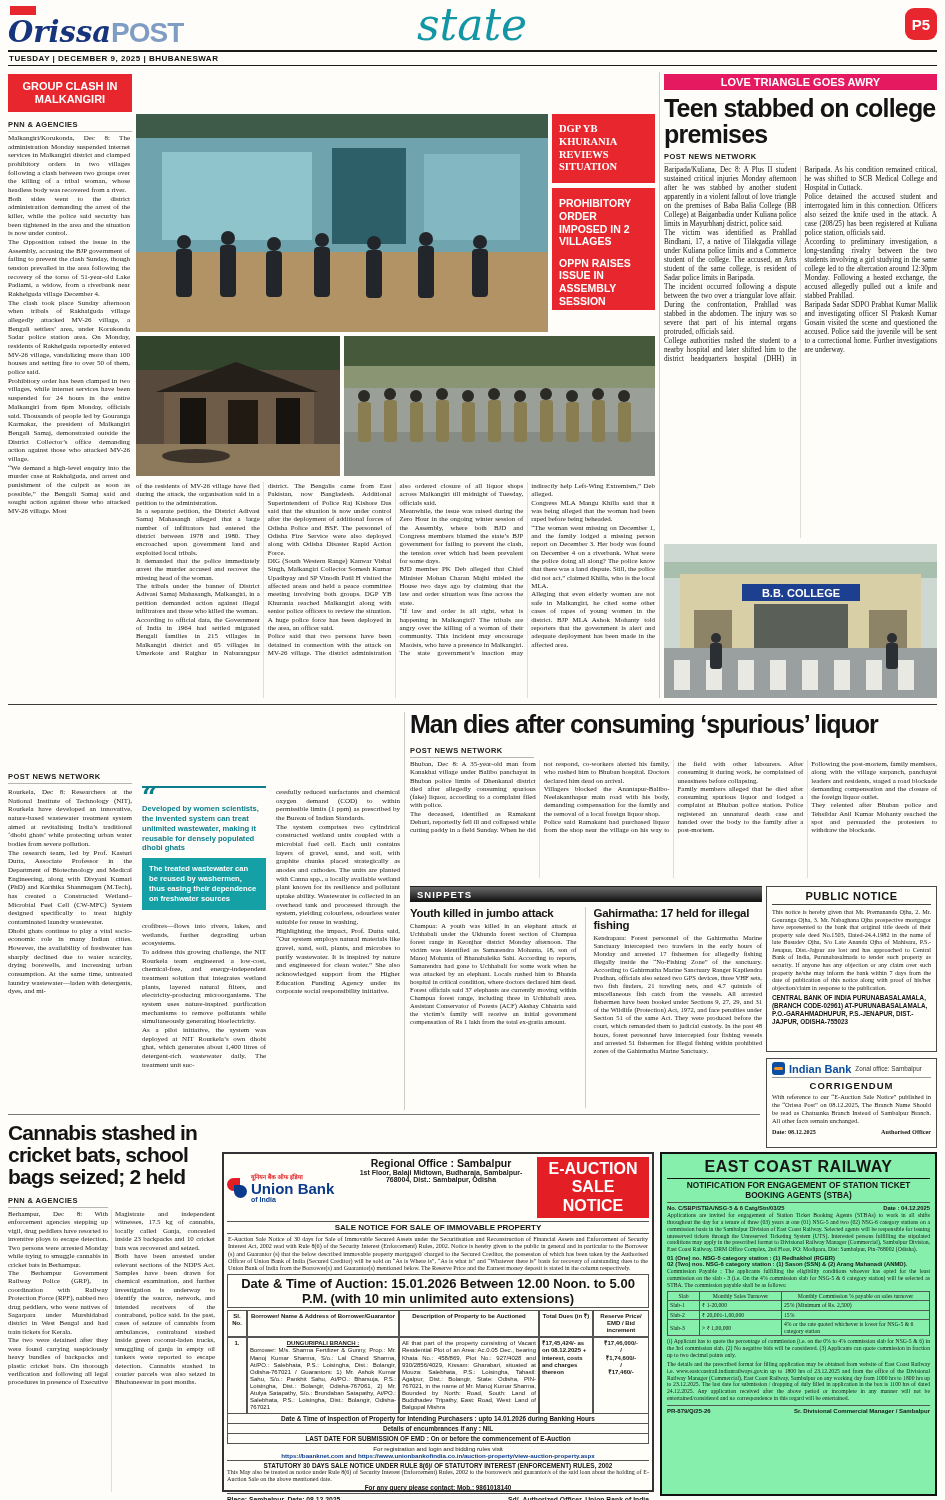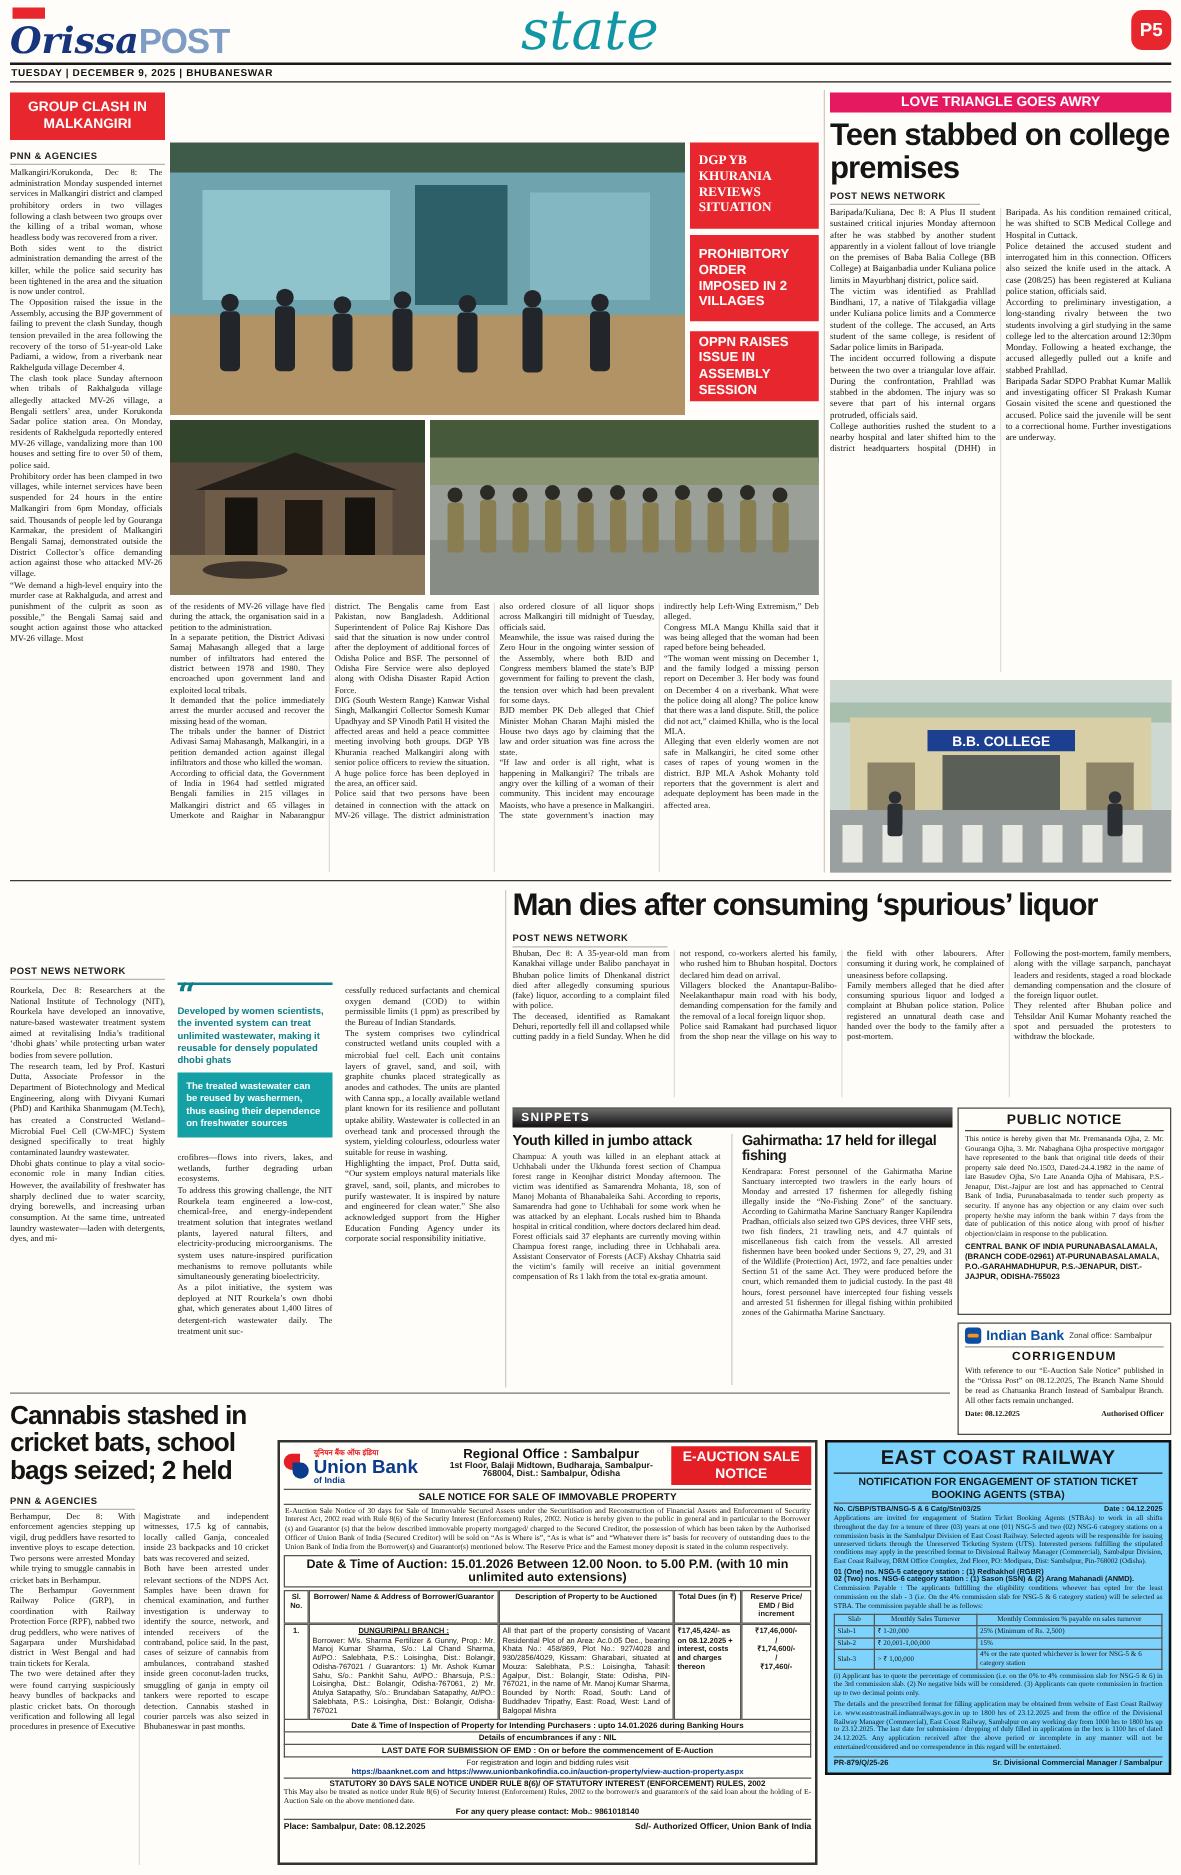--- a/index.html
+++ b/index.html
@@ -88,21 +88,21 @@
         <circle cx="290" cy="125" r="7"></circle>
           <rect x="282" y="132" width="16" height="52" rx="4"></rect>
         <circle cx="344" cy="128" r="7"></circle>
           <rect x="336" y="135" width="16" height="48" rx="4"></rect>
       </g>
     </svg>
   </div>
 
   <div class="abs redbox" style="left:552px; top:114px; width:103px; height:69px;font-family:Liberation Serif, serif;">DGP YB KHURANIA REVIEWS SITUATION</div>
   <div class="abs redbox" style="left:552px; top:188px; width:103px; height:69px;">PROHIBITORY ORDER IMPOSED IN 2 VILLAGES</div>
-  <div class="abs redbox" style="left:552px; top:265px; width:103px; height:56px;">OPPN RAISES ISSUE IN ASSEMBLY SESSION</div>
+  <div class="abs redbox" style="left:552px; top:254px; width:103px; height:56px;">OPPN RAISES ISSUE IN ASSEMBLY SESSION</div>
 
   <div class="abs photo" style="left:136px; top:336px; width:204px; height:140px;">
     <svg width="204" height="140" viewBox="0 0 204 140" preserveAspectRatio="none">
       <rect width="204" height="140" fill="#574a3c"></rect>
       <rect width="204" height="34" fill="#32452c"></rect>
       <polygon points="20,56 100,26 182,56" fill="#241f19"></polygon>
       <rect x="28" y="56" width="150" height="52" fill="#6e5c49"></rect>
       <rect x="44" y="62" width="26" height="46" fill="#17140f"></rect>
       <rect x="92" y="64" width="30" height="44" fill="#201a13"></rect>
       <rect x="140" y="62" width="24" height="46" fill="#17140f"></rect>
@@ -296,28 +296,28 @@
         <span>
           <span style="display:block; font-size:6px; color:#e31e24; font-weight:bold;">यूनियन बैंक ऑफ इंडिया</span>
           <span style="display:block; font-size:15px; color:#0b3b8c; font-weight:bold; line-height:1;">Union Bank</span>
           <span style="display:block; font-size:7px; color:#0b3b8c; font-weight:bold;">of India</span>
         </span>
       </div>
       <div style="flex:1; text-align:center;">
         <div style="font-weight:bold; font-size:10.5px;">Regional Office : Sambalpur</div>
         <div style="font-size:7px; font-weight:bold; color:#222;">1st Floor, Balaji Midtown, Budharaja, Sambalpur- 768004, Dist.: Sambalpur, Odisha</div>
       </div>
-      <div style="width:112px; background:#e31e24; color:#fff; font-weight:bold; font-size:11px; line-height:1.15; display:flex; align-items:center; justify-content:center; text-align:center; padding:3px;">E-AUCTION SALE NOTICE</div>
+      <div style="width:112px; background:#e31e24; color:#fff; font-weight:bold; font-size:16px; line-height:1.15; display:flex; align-items:center; justify-content:center; text-align:center; padding:3px;">E-AUCTION SALE NOTICE</div>
     </div>
 
     <div style="border-top:1px solid #555; border-bottom:1px solid #555; text-align:center; font-weight:bold; font-size:8px; margin-top:3px; padding:1px 0;">SALE NOTICE FOR SALE OF IMMOVABLE PROPERTY</div>
 
     <div class="paras" style="font-family:'Liberation Serif',serif; font-size:6.1px; line-height:1.18; padding:2px 1px;">E-Auction Sale Notice of 30 days for Sale of Immovable Secured Assets under the Securitisation and Reconstruction of Financial Assets and Enforcement of Security Interest Act, 2002 read with Rule 8(6) of the Security Interest (Enforcement) Rules, 2002. Notice is hereby given to the public in general and in particular to the Borrower (s) and Guarantor (s) that the below described immovable property mortgaged/ charged to the Secured Creditor, the possession of which has been taken by the Authorised Officer of Union Bank of India (Secured Creditor) will be sold on “As is Where is”, “As is what is” and “Whatever there is” basis for recovery of outstanding dues to the Union Bank of India from the Borrower(s) and Guarantor(s) mentioned below. The Reserve Price and the Earnest money deposit is stated in the column respectively.</div>
 
-    <div style="border:1px solid #555; text-align:center; font-weight:bold; font-size:10px; padding:1px 0;">Date &amp; Time of Auction: 15.01.2026 Between 12.00 Noon. to 5.00 P.M. (with 10 min unlimited auto extensions)</div>
+    <div style="border:1px solid #555; text-align:center; font-weight:bold; font-size:13px; padding:1px 0;">Date &amp; Time of Auction: 15.01.2026 Between 12.00 Noon. to 5.00 P.M. (with 10 min unlimited auto extensions)</div>
 
     <div style="display:flex; margin-top:2px;">
       <div class="adcell" style="width:20px; font-weight:bold; text-align:center;">Sl. No.</div>
       <div class="adcell" style="width:152px; font-weight:bold; text-align:center;">Borrower/ Name &amp; Address of Borrower/Guarantor</div>
       <div class="adcell" style="width:140px; font-weight:bold; text-align:center;">Description of Property to be Auctioned</div>
       <div class="adcell" style="width:54px; font-weight:bold; text-align:center;">Total Dues (in ₹)</div>
       <div class="adcell" style="width:56px; font-weight:bold; text-align:center;">Reserve Price/ EMD / Bid increment</div>
     </div>
     <div style="display:flex;">
       <div class="adcell" style="width:20px; text-align:center; font-weight:bold;">1.</div>
@@ -341,21 +341,21 @@
     <div style="text-align:center; font-size:6.2px; font-weight:bold; color:#0b3b8c;">https://baanknet.com and https://www.unionbankofindia.co.in/auction-property/view-auction-property.aspx</div>
     <div style="border-top:1px solid #555; text-align:center; font-weight:bold; font-size:6.4px; margin-top:1px; padding-top:1px;">STATUTORY 30 DAYS SALE NOTICE UNDER RULE 8(6)/ OF STATUTORY INTEREST (ENFORCEMENT) RULES, 2002</div>
     <div class="paras" style="font-family:'Liberation Serif',serif; font-size:6.1px; line-height:1.18;">This May also be treated as notice under Rule 8(6) of Security Interest (Enforcement) Rules, 2002 to the borrower/s and guarantor/s of the said loan about the holding of E-Auction Sale on the above mentioned date.</div>
     <div style="text-align:center; font-weight:bold; font-size:6.4px;">For any query please contact: Mob.: 9861018140</div>
     <div style="display:flex; justify-content:space-between; font-weight:bold; font-size:6.8px; border-top:1px solid #555; margin-top:2px; padding-top:2px;">
       <span>Place: Sambalpur, Date: 08.12.2025</span>
       <span>Sd/- Authorized Officer, Union Bank of India</span>
     </div>
   </div>
 
-  <div class="abs" style="left:660px; top:1152px; width:277px; height:268px; border:2px solid #111; background:#7dd3fc; padding:4px 5px; font-family:'Liberation Sans', sans-serif;">
+  <div class="abs" style="left:660px; top:1152px; width:277px; height:344px; border:2px solid #111; background:#86efac; padding:4px 5px; font-family:'Liberation Sans', sans-serif;">
     <div style="text-align:center; font-weight:bold; font-size:16px; letter-spacing:.5px; border-bottom:1px solid #111; padding-bottom:2px;">EAST COAST RAILWAY</div>
     <div style="text-align:center; font-weight:bold; font-size:8.3px; line-height:1.15; padding:2px 0; border-bottom:1px solid #555;">NOTIFICATION FOR ENGAGEMENT OF STATION TICKET BOOKING AGENTS (STBA)</div>
     <div style="display:flex; justify-content:space-between; font-weight:bold; font-size:5.8px; padding:2px 0 1px;">
       <span>No. C/SBP/STBA/NSG-5 &amp; 6 Catg/Stn/03/25</span>
       <span>Date : 04.12.2025</span>
     </div>
     <div class="paras" style="font-family:'Liberation Serif',serif; font-size:5.7px; line-height:1.2;">Applications are invited for engagement of Station Ticket Booking Agents (STBAs) to work in all shifts throughout the day for a tenure of three (03) years at one (01) NSG-5 and two (02) NSG-6 category stations on a commission basis in the Sambalpur Division of East Coast Railway. Selected agents will be responsible for issuing unreserved tickets through the Unreserved Ticketing System (UTS). Interested persons fulfilling the stipulated conditions may apply in the prescribed format to Divisional Railway Manager (Commercial), Sambalpur Division, East Coast Railway, DRM Office Complex, 2nd Floor, PO: Modipara, Dist: Sambalpur, Pin-768002 (Odisha).</div>
     <div style="font-weight:bold; font-size:5.9px; padding-top:2px;">01 (One) no. NSG-5 category station : (1) Redhakhol (RGBR)</div>
     <div style="font-weight:bold; font-size:5.9px;">02 (Two) nos. NSG-6 category station : (1) Sason (SSN) &amp; (2) Arang Mahanadi (ANMD).</div>
     <div class="paras" style="font-family:'Liberation Serif',serif; font-size:5.7px; line-height:1.2; padding-top:1px;">Commission Payable : The applicants fulfilling the eligibility conditions whoever has opted for the least commission on the slab - 3 (i.e. On the 4% commission slab for NSG-5 &amp; 6 category station) will be selected as STBA. The commission payable shall be as follows:</div>

